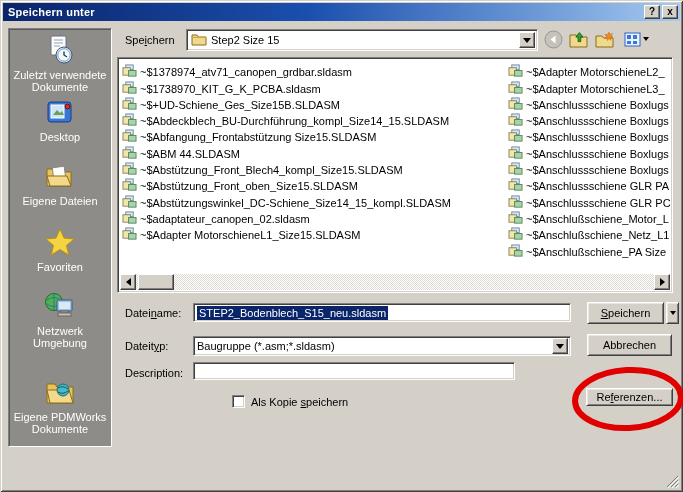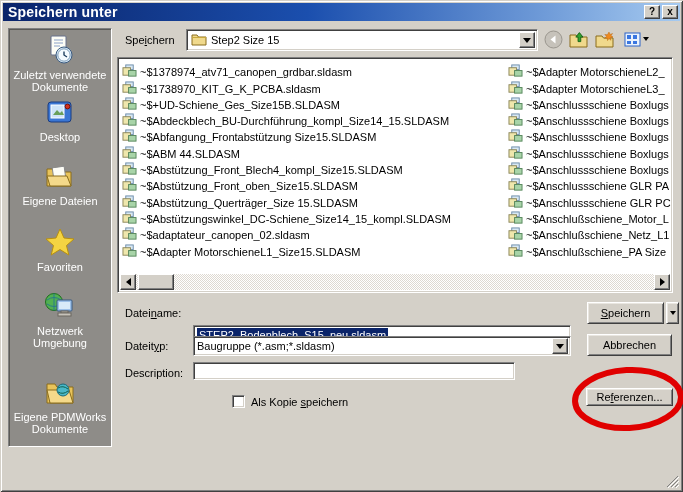--- a/index.html
+++ b/index.html
@@ -11,21 +11,21 @@
     box-shadow: inset 1px 1px 0 #d4d0c8, inset -1px -1px 0 #404040,
                 inset 2px 2px 0 #ffffff, inset -2px -2px 0 #808080;
   }
 
   
   .titlebar {
     position:absolute; left:3px; top:3px; right:3px; height:18px;
     background:linear-gradient(90deg,#0a246a 0%,#1b4fae 45%,#6f9bd8 80%,#a6caf0 100%);
     display:flex; align-items:center; padding-left:5px;
   }
-  .titlebar-text { color:#fff; font-weight:bold; font-size:14px; letter-spacing:.2px; }
+  .titlebar-text { color:#fff; font-weight:bold; font-size:11px; letter-spacing:.2px; }
   .titlebar-buttons { position:absolute; right:2px; top:2px; display:flex; gap:2px; }
   .tb-btn {
     width:16px; height:14px; background:#d4d0c8; font-size:10px; font-weight:bold;
     display:flex; align-items:center; justify-content:center; color:#000;
     border:1px solid; border-color:#fff #404040 #404040 #fff;
     box-shadow: inset -1px -1px 0 #808080; cursor:default; line-height:1;
   }
 
   
   .savein-label { position:absolute; left:125px; top:34px; }
@@ -318,28 +318,20 @@
 
     <div class="file-row">
       <svg width="15" height="14" viewBox="0 0 16 15">
             <rect x="4" y="1" width="8" height="5" fill="#d8e8f4" stroke="#6a8aa8"></rect>
             <rect x="1" y="4" width="8" height="8" fill="#efe7ad" stroke="#8a8457"></rect>
             <rect x="7" y="7" width="8" height="6" fill="#a8d4a8" stroke="#55855a"></rect>
           </svg>
       <span>~$Abstützung_Front_oben_Size15.SLDASM</span>
     </div>
 
-    <div class="file-row">
-      <svg width="15" height="14" viewBox="0 0 16 15">
-            <rect x="4" y="1" width="8" height="5" fill="#d8e8f4" stroke="#6a8aa8"></rect>
-            <rect x="1" y="4" width="8" height="8" fill="#efe7ad" stroke="#8a8457"></rect>
-            <rect x="7" y="7" width="8" height="6" fill="#a8d4a8" stroke="#55855a"></rect>
-          </svg>
-      <span>~$Abstützung_Querträger_Size 15.SLDASM</span>
-    </div>
 
     <div class="file-row">
       <svg width="15" height="14" viewBox="0 0 16 15">
             <rect x="4" y="1" width="8" height="5" fill="#d8e8f4" stroke="#6a8aa8"></rect>
             <rect x="1" y="4" width="8" height="8" fill="#efe7ad" stroke="#8a8457"></rect>
             <rect x="7" y="7" width="8" height="6" fill="#a8d4a8" stroke="#55855a"></rect>
           </svg>
       <span>~$Abstützungswinkel_DC-Schiene_Size14_15_kompl.SLDASM</span>
     </div>
 
@@ -477,21 +469,21 @@
       <div class="scroll-track">
         <div class="scroll-thumb"></div>
       </div>
       <div class="scroll-btn">
           <div class="arrow-r"></div>
         </div>
     </div>
   </div>
 
   <span class="flabel" style="top:307px"><span>Datei</span><span class="accel">n</span><span>ame:</span></span>
-  <div class="field" style="left:193px; top:303px; width:378px; height:19px;margin-top:22px;">
+  <div class="field" style="left:193px; top:303px; width:378px; height:19px;">
     <span class="sel-text">STEP2_Bodenblech_S15_neu.sldasm</span>
   </div>
 
   <span class="flabel" style="top:340px"><span>Dateit</span><span class="accel">y</span><span>p:</span></span>
   <div class="field filetype-combo" style="left:193px; top:336px; width:378px; height:20px;">
     <span>Baugruppe (*.asm;*.sldasm)</span>
     <div class="dd-arrow-btn">
         <div class="tri-down"></div>
       </div>
   </div>

